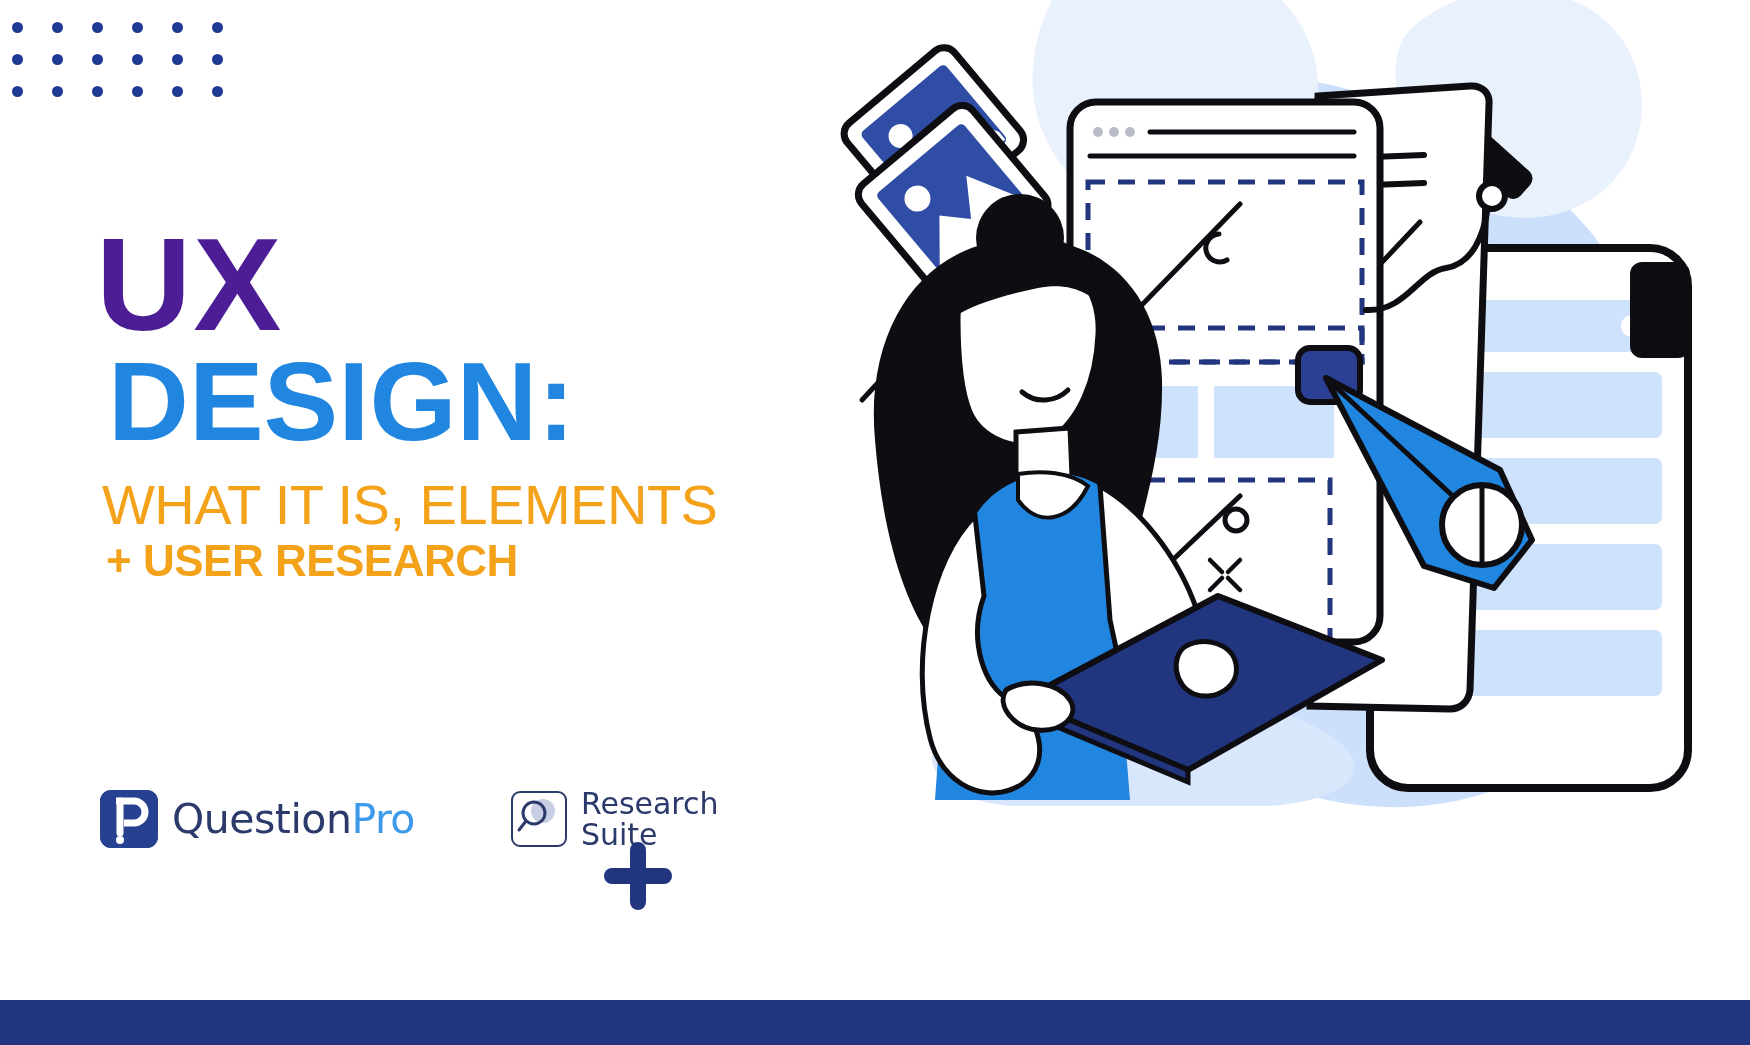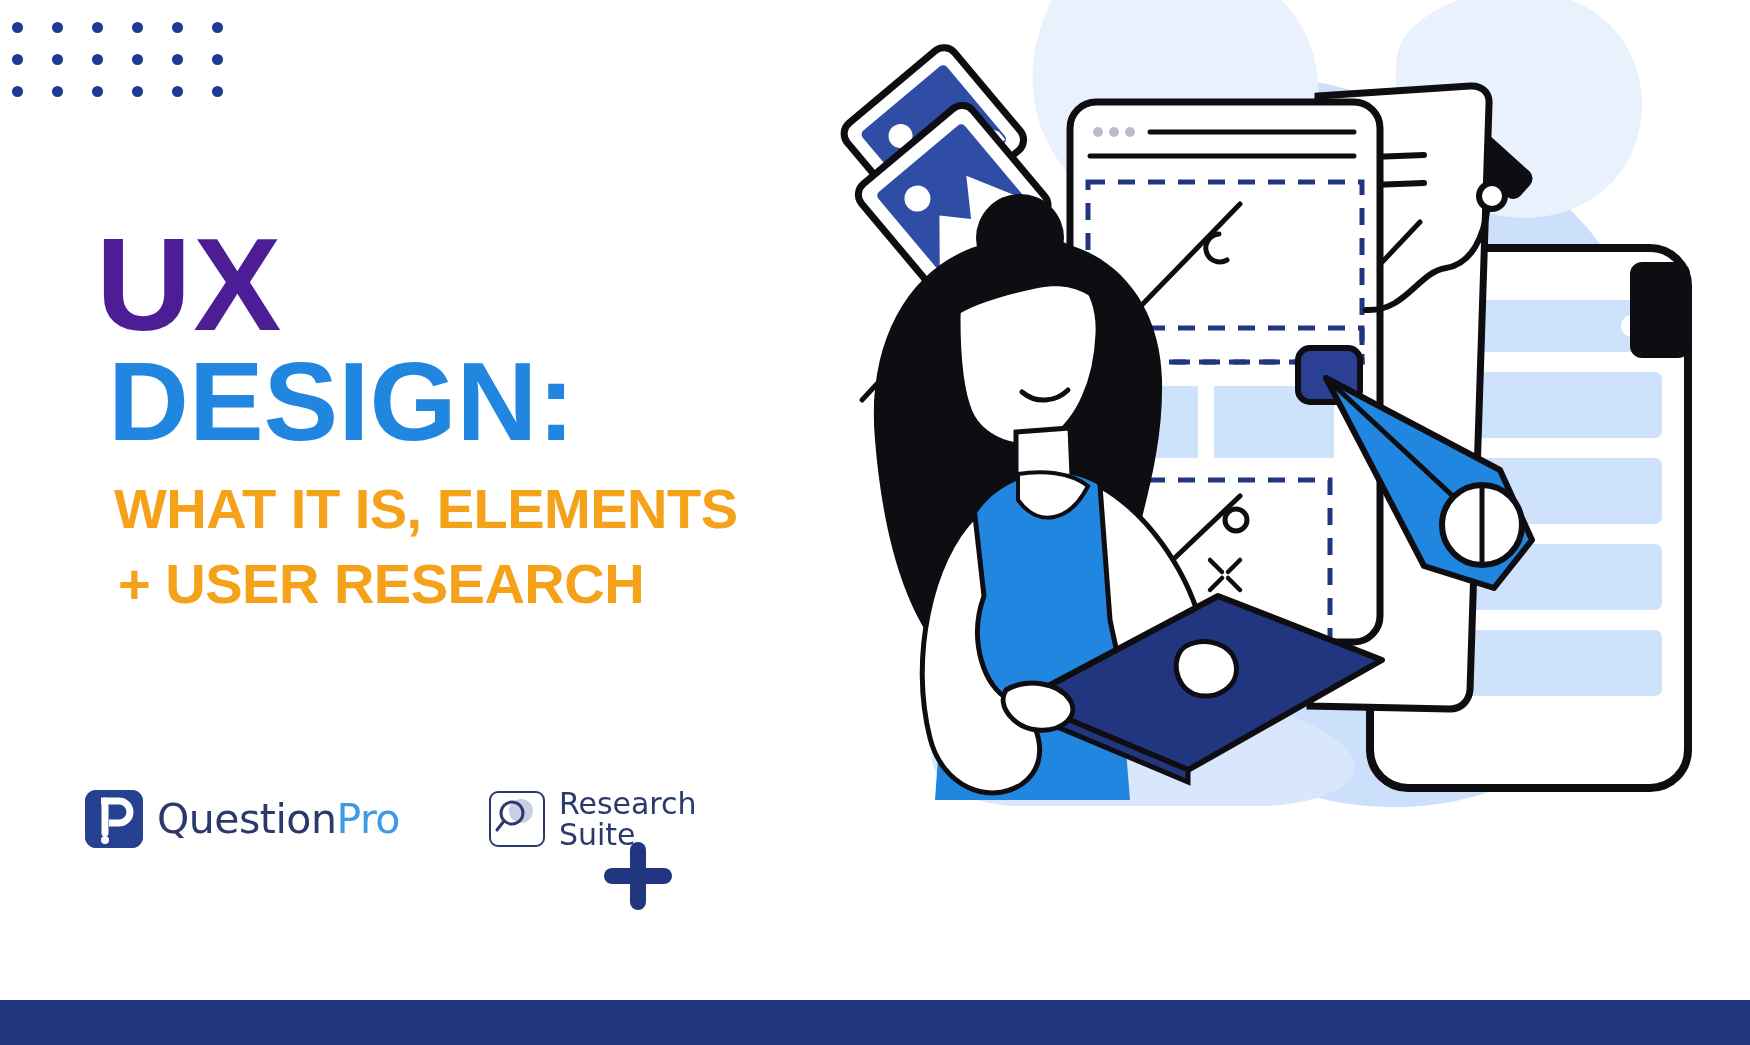--- a/index.html
+++ b/index.html
@@ -21,39 +21,39 @@
   .headline{position:absolute;left:96px;top:228px;width:700px;}
   .ln-ux{
     font-size:132px;line-height:0.86;font-weight:bold;color:#4c1d95;
     letter-spacing:2px;margin:0;
   }
   .ln-design{
     font-size:112px;line-height:0.92;font-weight:bold;color:#2186e0;
     letter-spacing:0px;margin:8px;padding-left:4px;
   }
   .ln-sub{
-    font-size:56px;line-height:1.06;font-weight:bold;color:#f5a21b;
-    letter-spacing:-0.5px;margin:12px;padding-left:6px;padding-top:14px;
+    font-size:56px;line-height:1.06;font-weight:normal;color:#f5a21b;
+    letter-spacing:-0.5px;margin:0;padding-left:6px;padding-top:14px;
     white-space:nowrap;
   }
   .ln-sub2{
-    font-size:56px;line-height:1.06;font-weight:bold;color:#f5a21b;
-    letter-spacing:-0.5px;margin:16px;padding-left:6px;
+    font-size:44px;line-height:1.06;font-weight:bold;color:#f5a21b;
+    letter-spacing:-0.5px;margin:4px;padding-left:6px;
     white-space:nowrap;
   }
 
   
-  .logos{position:absolute;left:85px;top:788px;display:flex;align-items:center;gap:65px;}
+  .logos{position:absolute;left:100px;top:788px;display:flex;align-items:center;gap:96px;}
   .qp-logo{display:flex;align-items:center;gap:14px;}
   .qp-mark{width:58px;height:58px;border-radius:12px;background:#26418f;
     position:relative;flex:none;}
   .qp-word{font-size:41px;font-weight:400;color:#2b3a6b;letter-spacing:-0.5px;
     font-family:"DejaVu Sans", sans-serif;}
   .qp-word .pro{color:#3d9ae8;}
-  .rs-logo{display:flex;align-items:center;gap:14px;margin-left:24px;}
+  .rs-logo{display:flex;align-items:center;gap:14px;}
   .rs-mark{width:52px;height:52px;border-radius:9px;border:2.5px solid #2b3a6b;
     position:relative;flex:none;background:#fff;}
   .rs-word{font-size:30px;line-height:1.04;color:#2b3a6b;font-weight:400;
     font-family:"DejaVu Sans", sans-serif;}
 
   
   .plus-mark{position:absolute;left:600px;top:838px;}
 
   
   .bottom-bar{position:absolute;left:0;right:0;bottom:0;height:45px;background:#22357f;}

